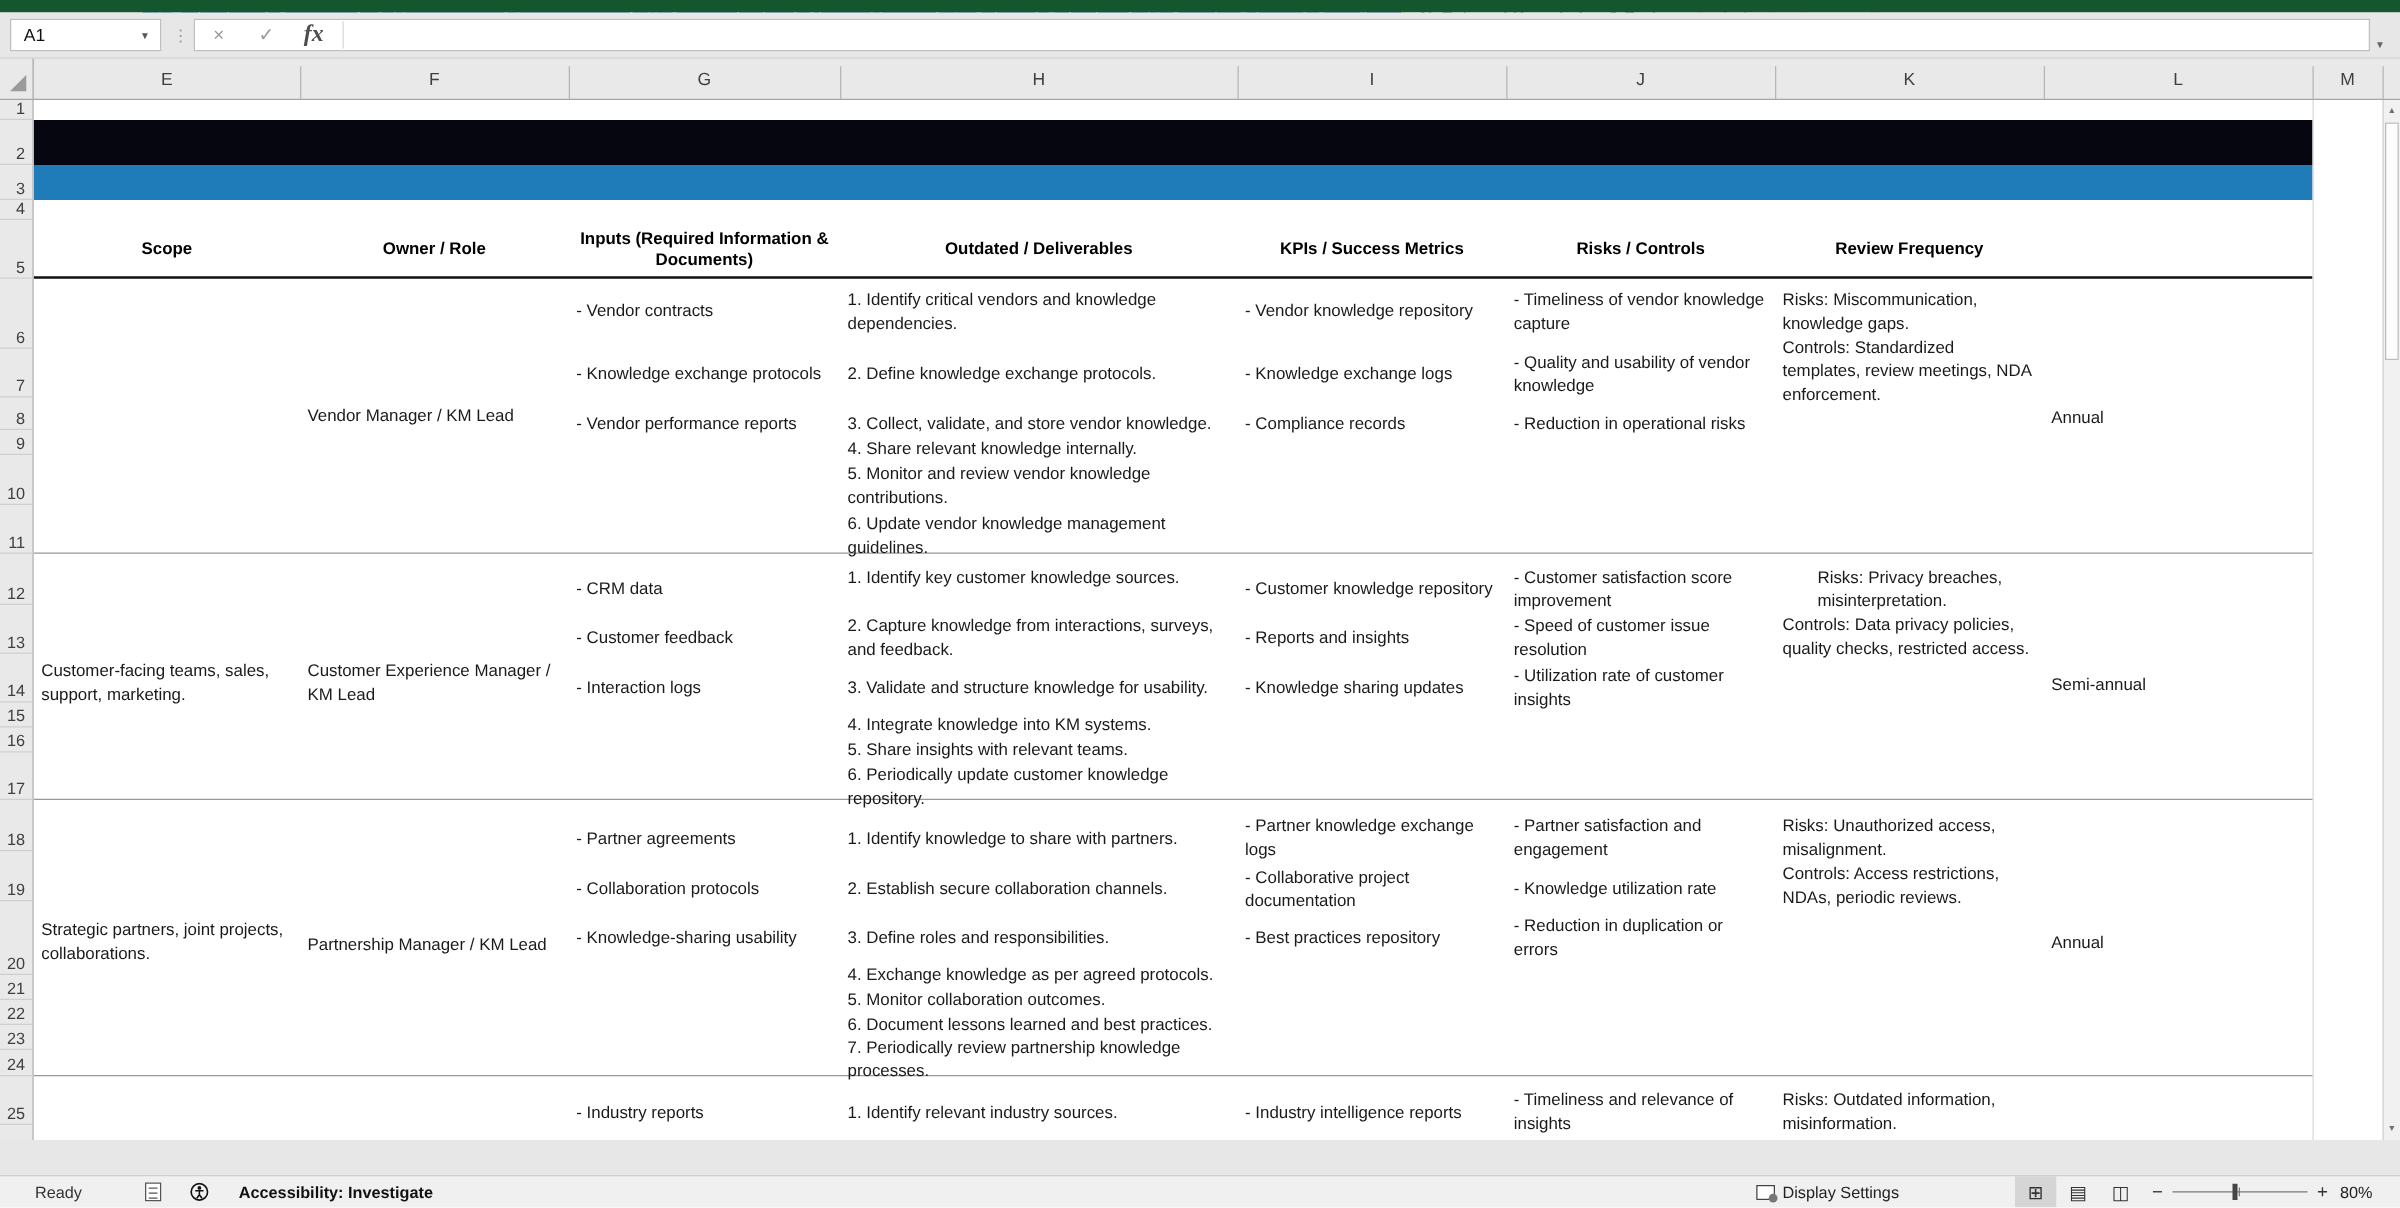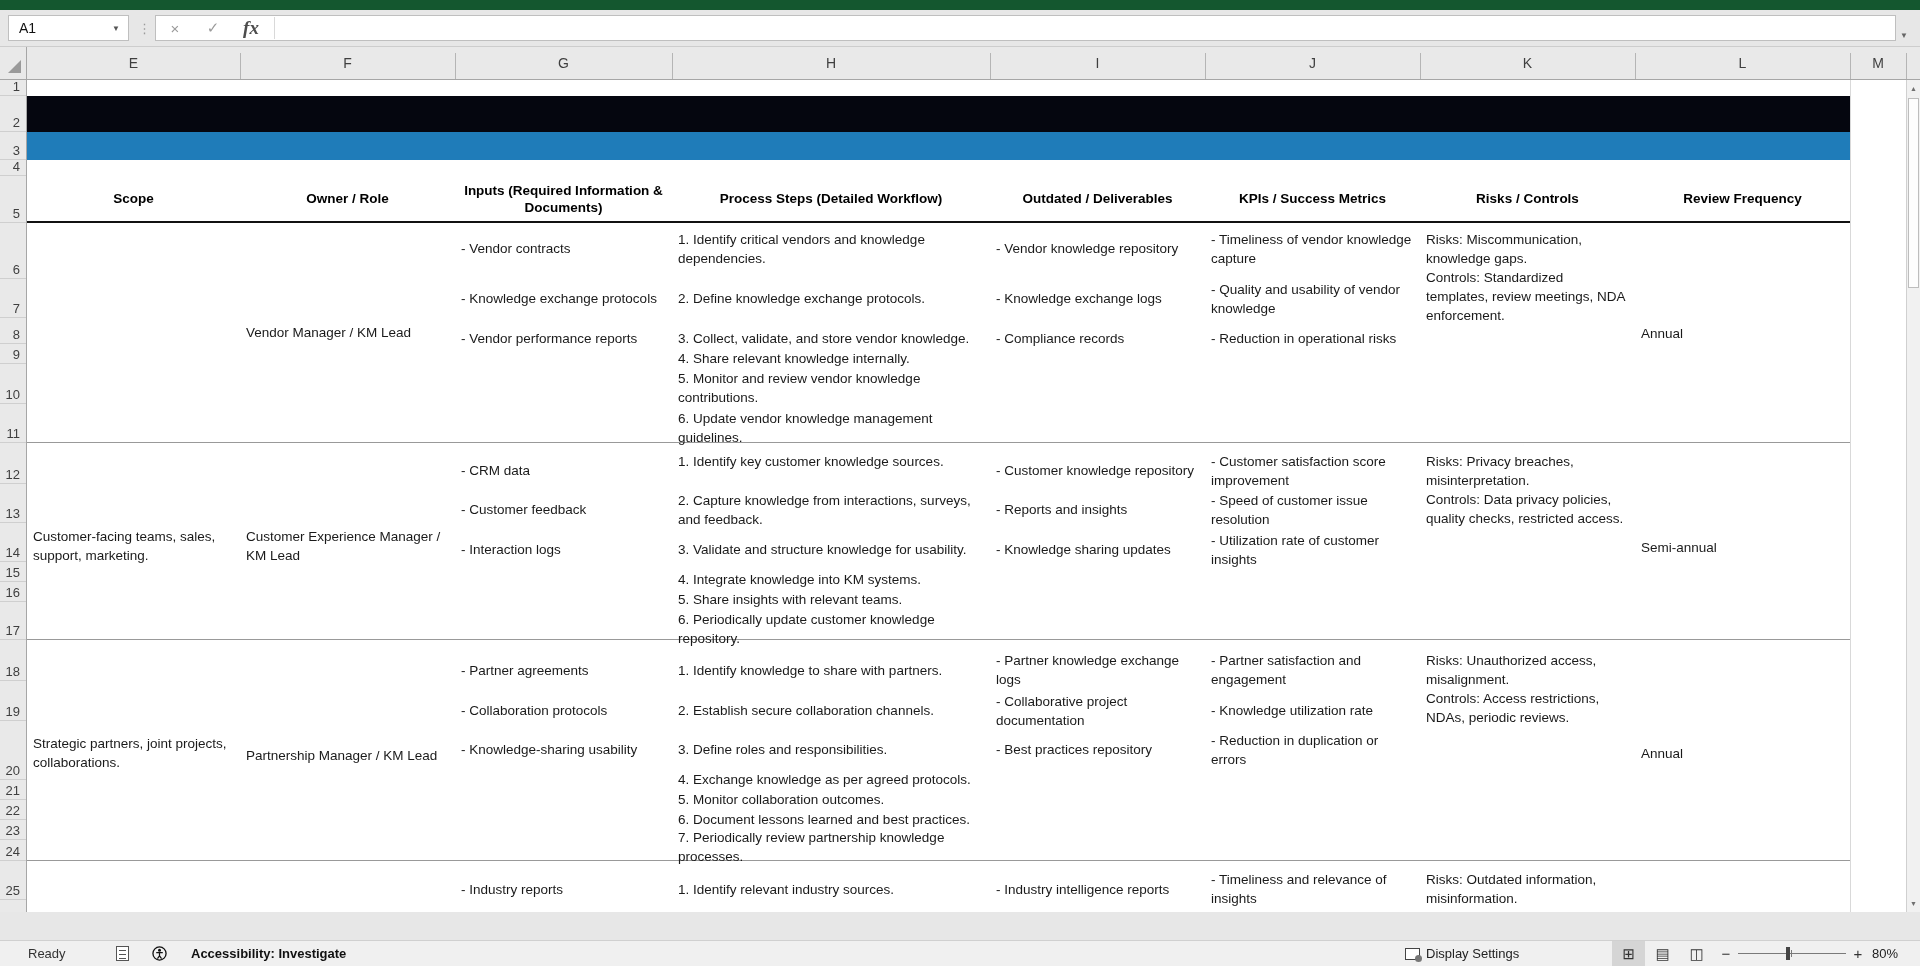--- a/index.html
+++ b/index.html
@@ -170,21 +170,20 @@
         <div class="row-num abs" style="top: 760px; height: 21px;">24</div>
         <div class="row-num abs" style="top: 781px; height: 39px;">25</div>
       </div>
     <div id="canvas" class="abs">
       <div id="band-black" class="abs" style="background: rgb(5, 6, 15);"></div>
       <div id="band-blue" class="abs" style="background: rgb(31, 124, 185);"></div>
       <div id="header-row" class="abs">
           <div class="hcell">Scope</div>
           <div class="hcell">Owner / Role</div>
           <div class="hcell">Inputs (Required Information &amp; Documents)</div>
-          <div class="hcell">Process Steps (Detailed Workflow)</div>
           <div class="hcell">Outdated / Deliverables</div>
           <div class="hcell">KPIs / Success Metrics</div>
           <div class="hcell">Risks / Controls</div>
           <div class="hcell">Review Frequency</div>
         </div>
       <div id="m-gridline" class="abs"></div>
 
     <div class="section abs bordered" style="top: 143px; height: 220px;">
           <div class="cell-text" style="left: 219px; top: 100px; width: 203px;">Vendor Manager / KM Lead</div>
           <div class="cell-text" style="left: 434px; top: 16px; width: 205px;">- Vendor contracts</div>
@@ -220,21 +219,21 @@
           <div class="cell-text" style="left: 651px; top: 127px; width: 306px;">4. Integrate knowledge into KM systems.</div>
           <div class="cell-text" style="left: 651px; top: 147px; width: 306px;">5. Share insights with relevant teams.</div>
           <div class="cell-text" style="left: 651px; top: 167px; width: 306px;">6. Periodically update customer knowledge repository.</div>
           <div class="cell-text" style="left: 969px; top: 18px; width: 203px;">- Customer knowledge repository</div>
           <div class="cell-text" style="left: 969px; top: 57px; width: 203px;">- Reports and insights</div>
           <div class="cell-text" style="left: 969px; top: 97px; width: 203px;">- Knowledge sharing updates</div>
           <div class="cell-text" style="left: 1184px; top: 9px; width: 203px;">- Customer satisfaction score improvement</div>
           <div class="cell-text" style="left: 1184px; top: 48px; width: 203px;">- Speed of customer issue resolution</div>
           <div class="cell-text" style="left: 1184px; top: 88px; width: 203px;">- Utilization rate of customer insights</div>
           <div style="position: absolute; left: 1399px; top: 9px; width: 203px;">
-            <div class="cell-text" style="position: static;">Risks: Privacy breaches, misinterpretation.</div>
+            <div class="cell-text" style="position: static; margin-left: 28px;">Risks: Privacy breaches, misinterpretation.</div>
             <div class="cell-text" style="position: static;">Controls: Data privacy policies, quality checks, restricted access.</div>
           </div>
           <div class="cell-text" style="left: 1614px; top: 95px; width: 203px;">Semi-annual</div>
         </div>
         <div class="section abs bordered" style="top: 560px; height: 221px;">
           <div class="cell-text" style="left: 6px; top: 94px; width: 201px;">Strategic partners, joint projects, collaborations.</div>
           <div class="cell-text" style="left: 219px; top: 106px; width: 203px;">Partnership Manager / KM Lead</div>
           <div class="cell-text" style="left: 434px; top: 21px; width: 205px;">- Partner agreements</div>
           <div class="cell-text" style="left: 434px; top: 61px; width: 205px;">- Collaboration protocols</div>
           <div class="cell-text" style="left: 434px; top: 100px; width: 205px;">- Knowledge-sharing usability</div>

